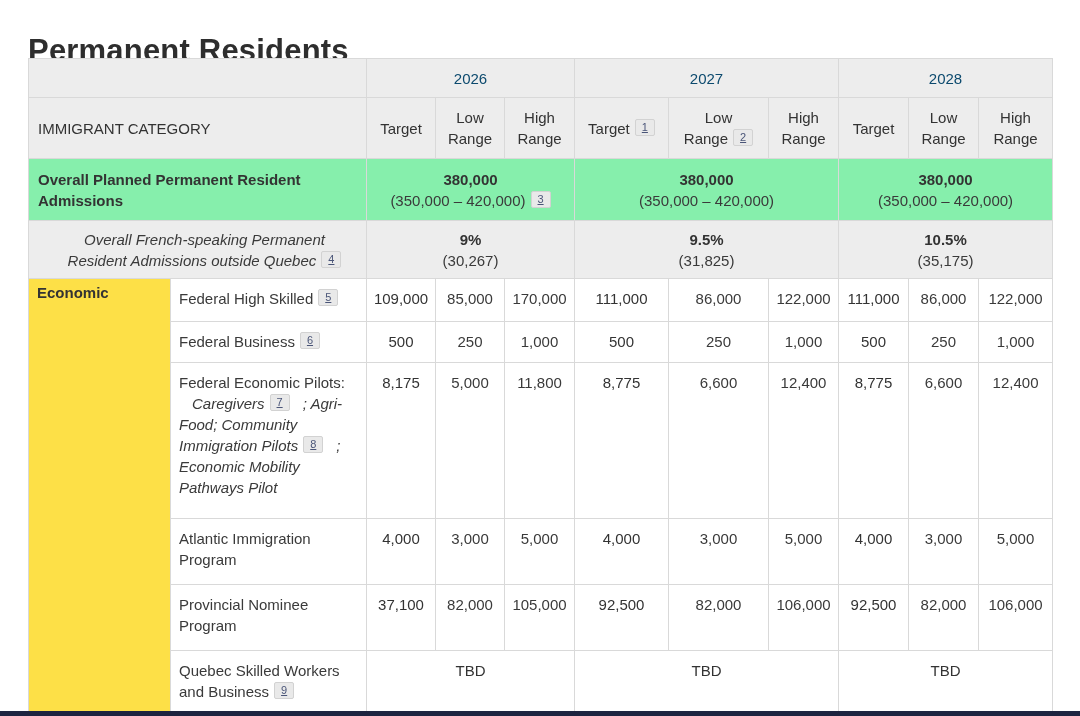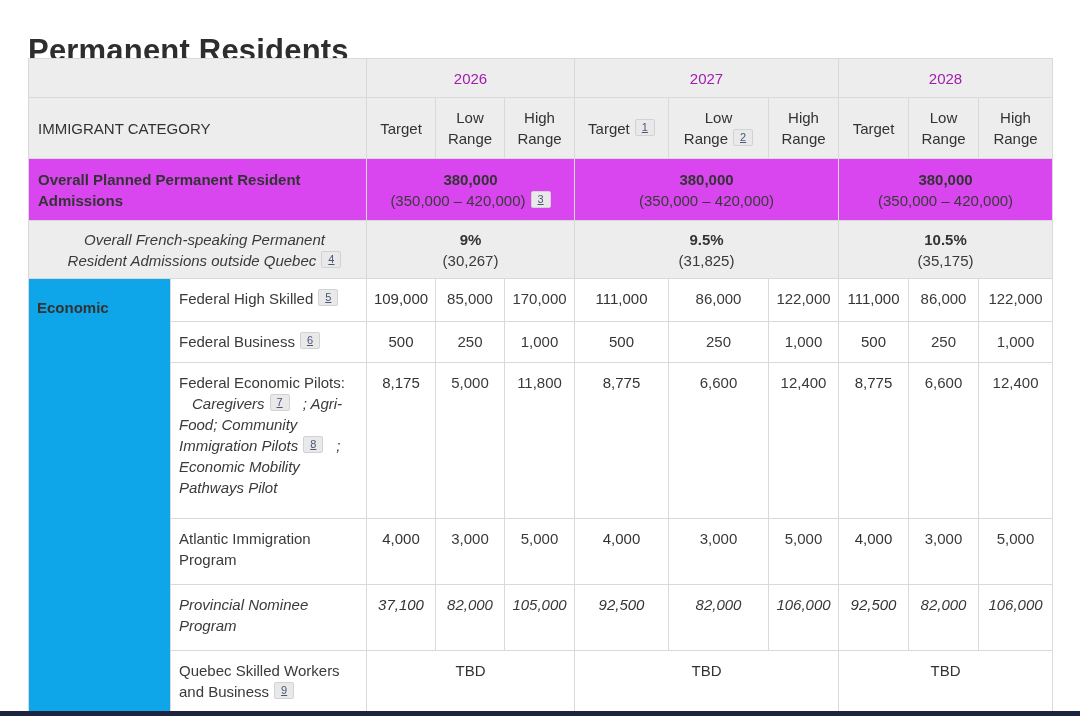--- a/index.html
+++ b/index.html
@@ -15,46 +15,46 @@
   table.levels{
     position:absolute;left:28px;top:58px;width:1024px;
     border-collapse:collapse;table-layout:fixed;
     font-size:15px;color:#3a3a3a;
   }
   table.levels th,table.levels td{
     border:1px solid #d9d9d9;padding:6px 6px;vertical-align:middle;
     font-weight:400;text-align:center;line-height:21px;
   }
   
-  .r-years th{height:26px;background:#ededed;font-weight:700;color:#a21caf;}
+  .r-years th{height:26px;background:#ededed;font-weight:700;color:#0c4a6e;}
   .r-sub th{height:48px;background:#ededed;font-weight:700;color:#333;
     vertical-align:bottom;padding-bottom:12px;}
   .cat-hdr{text-align:left !important;padding-left:9px !important;}
   
-  .r-overall th,.r-overall td{height:49px;background:#d946ef;}
+  .r-overall th,.r-overall td{height:49px;background:#86efac;}
   .r-french th,.r-french td{height:45px;background:#ededed;}
   .lbl-bold{font-weight:700 !important;text-align:left !important;
     padding-left:9px !important;padding-right:14px !important;color:#333;}
   .lbl-italic{font-style:italic;text-align:left;
     padding-right:10px !important;padding-left:24px !important;}
   .v-main{font-weight:700;color:#333;}
   .v-sub{font-weight:400;}
   
-  .grp{background:#0ea5e9;font-weight:700 !important;color:#333;
+  .grp{background:#fde047;font-weight:700 !important;color:#333;
     text-align:left !important;vertical-align:top !important;
-    padding:18px 8px !important;margin-top:27px;}
+    padding:3px 8px !important;margin-top:27px;}
   .lbl{text-align:left !important;vertical-align:top !important;
     padding:9px 8px !important;line-height:22px;}
   .val{vertical-align:top !important;padding-top:9px !important;border-radius:6px;}
   .bold{font-weight:700;color:#333;}
   .r-fhs th,.r-fhs td{height:24px;}
   .r-fb td{height:22px;}
   .r-pilots td{height:137px;}
   .r-aip td{height:47px;}
-  .r-pnp td{height:47px;font-style:italic;}
+  .r-pnp td{height:47px;}
   .r-quebec td{height:48px;}
   .it{font-style:italic;margin-left:13px;}
   
   .fn{
     display:inline-block;background:#e9e9e9;border:1px solid #d2d2d2;
     border-radius:2px;color:#4a5578;text-decoration:underline;
     font-size:11px;line-height:13px;padding:1px 6px;margin-left:5px;
     vertical-align:3px;cursor:pointer;font-style:normal;font-weight:400;
   }
   .bottom-bar{

